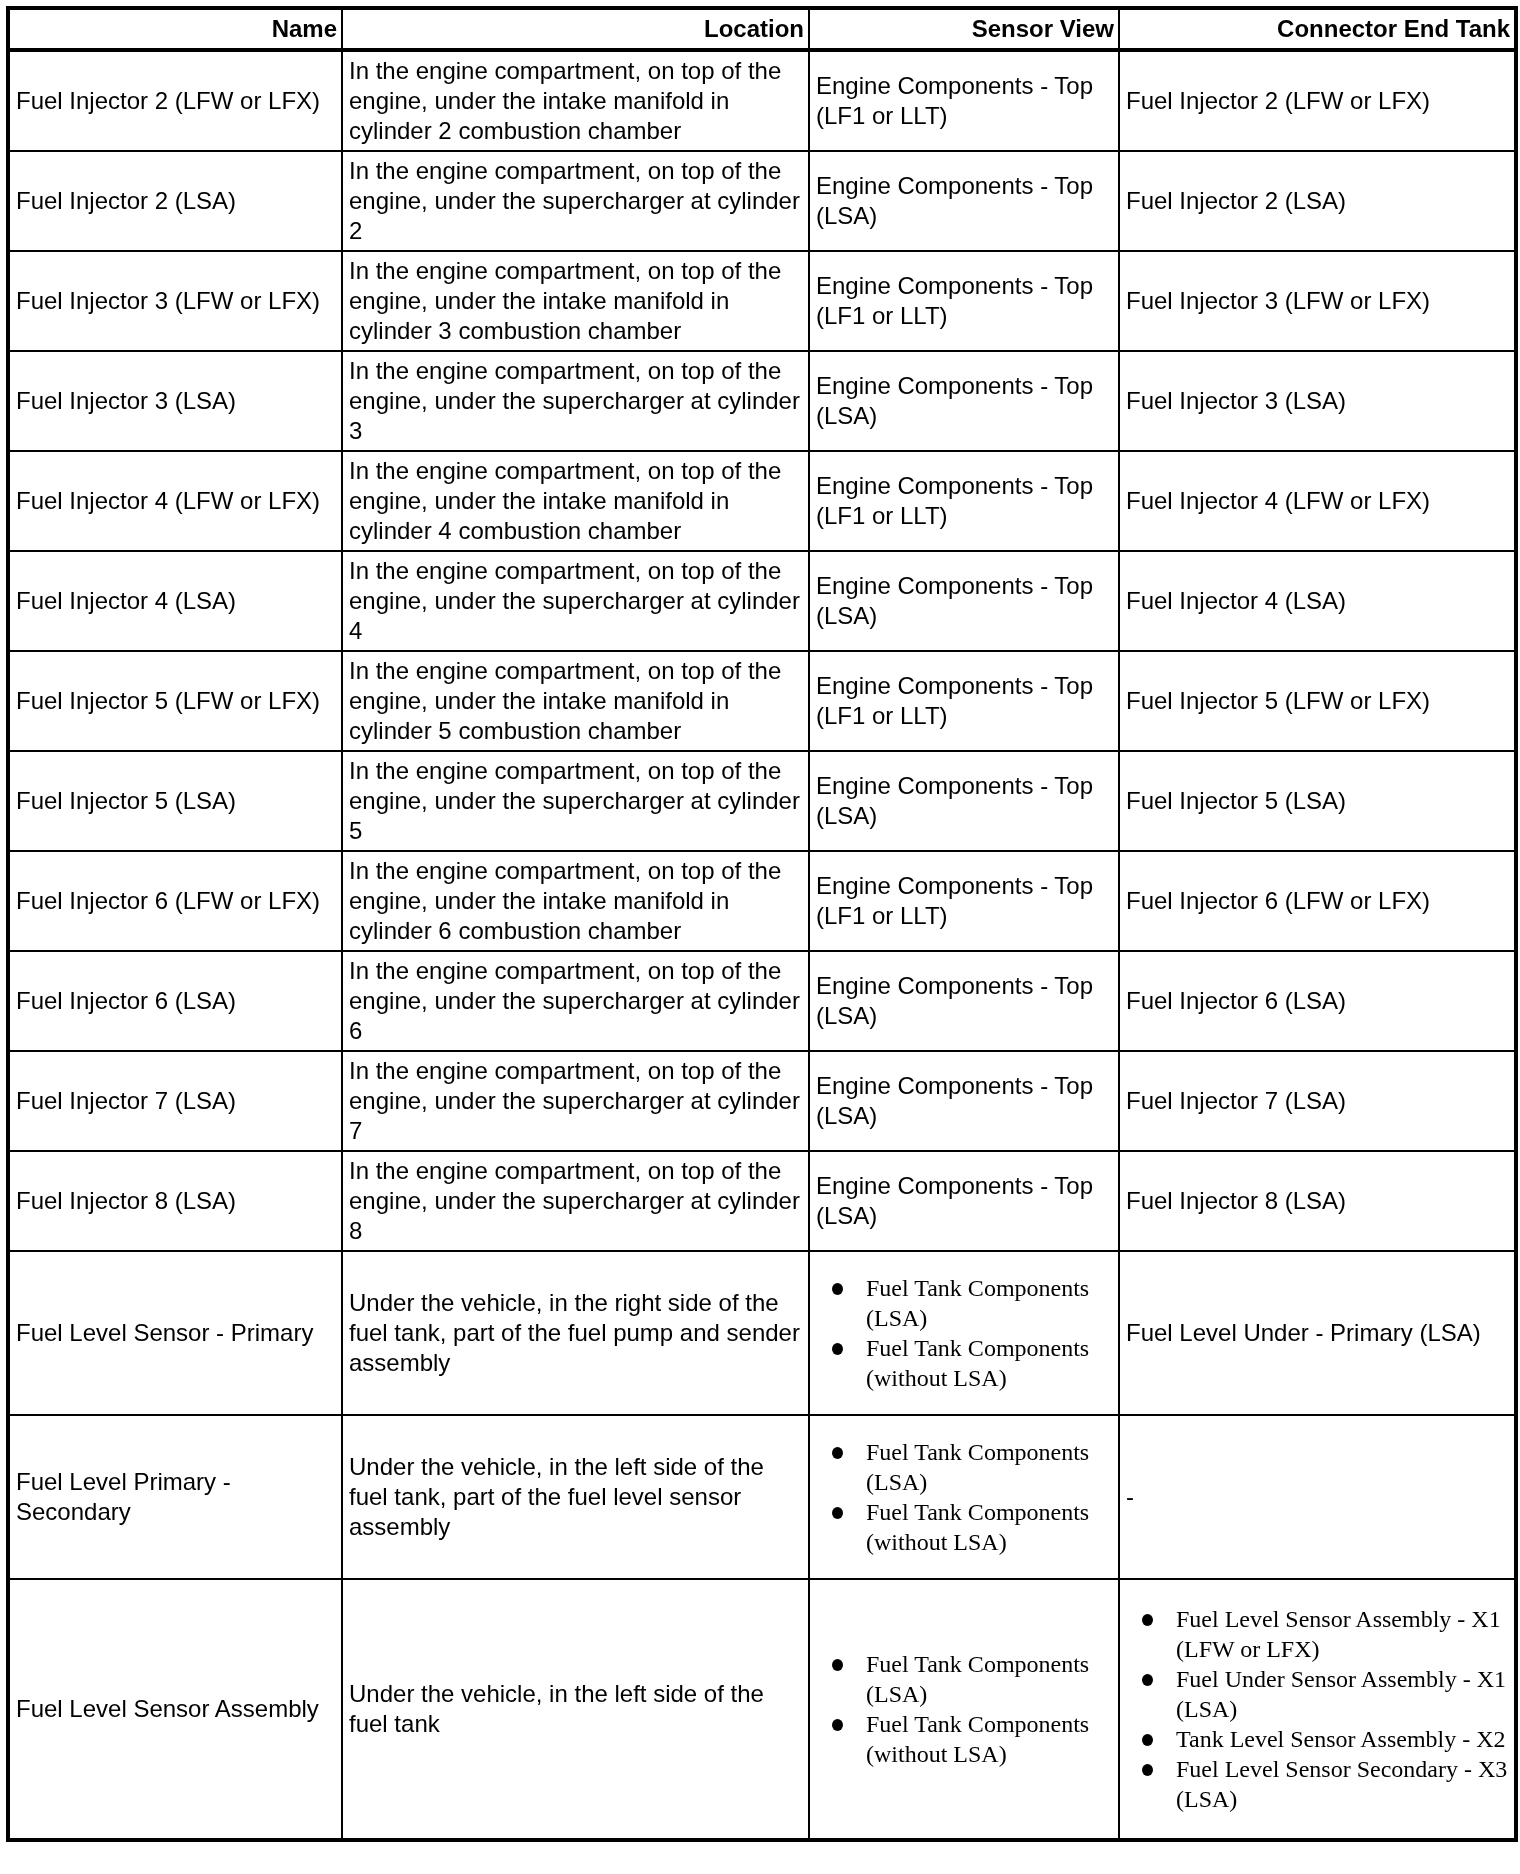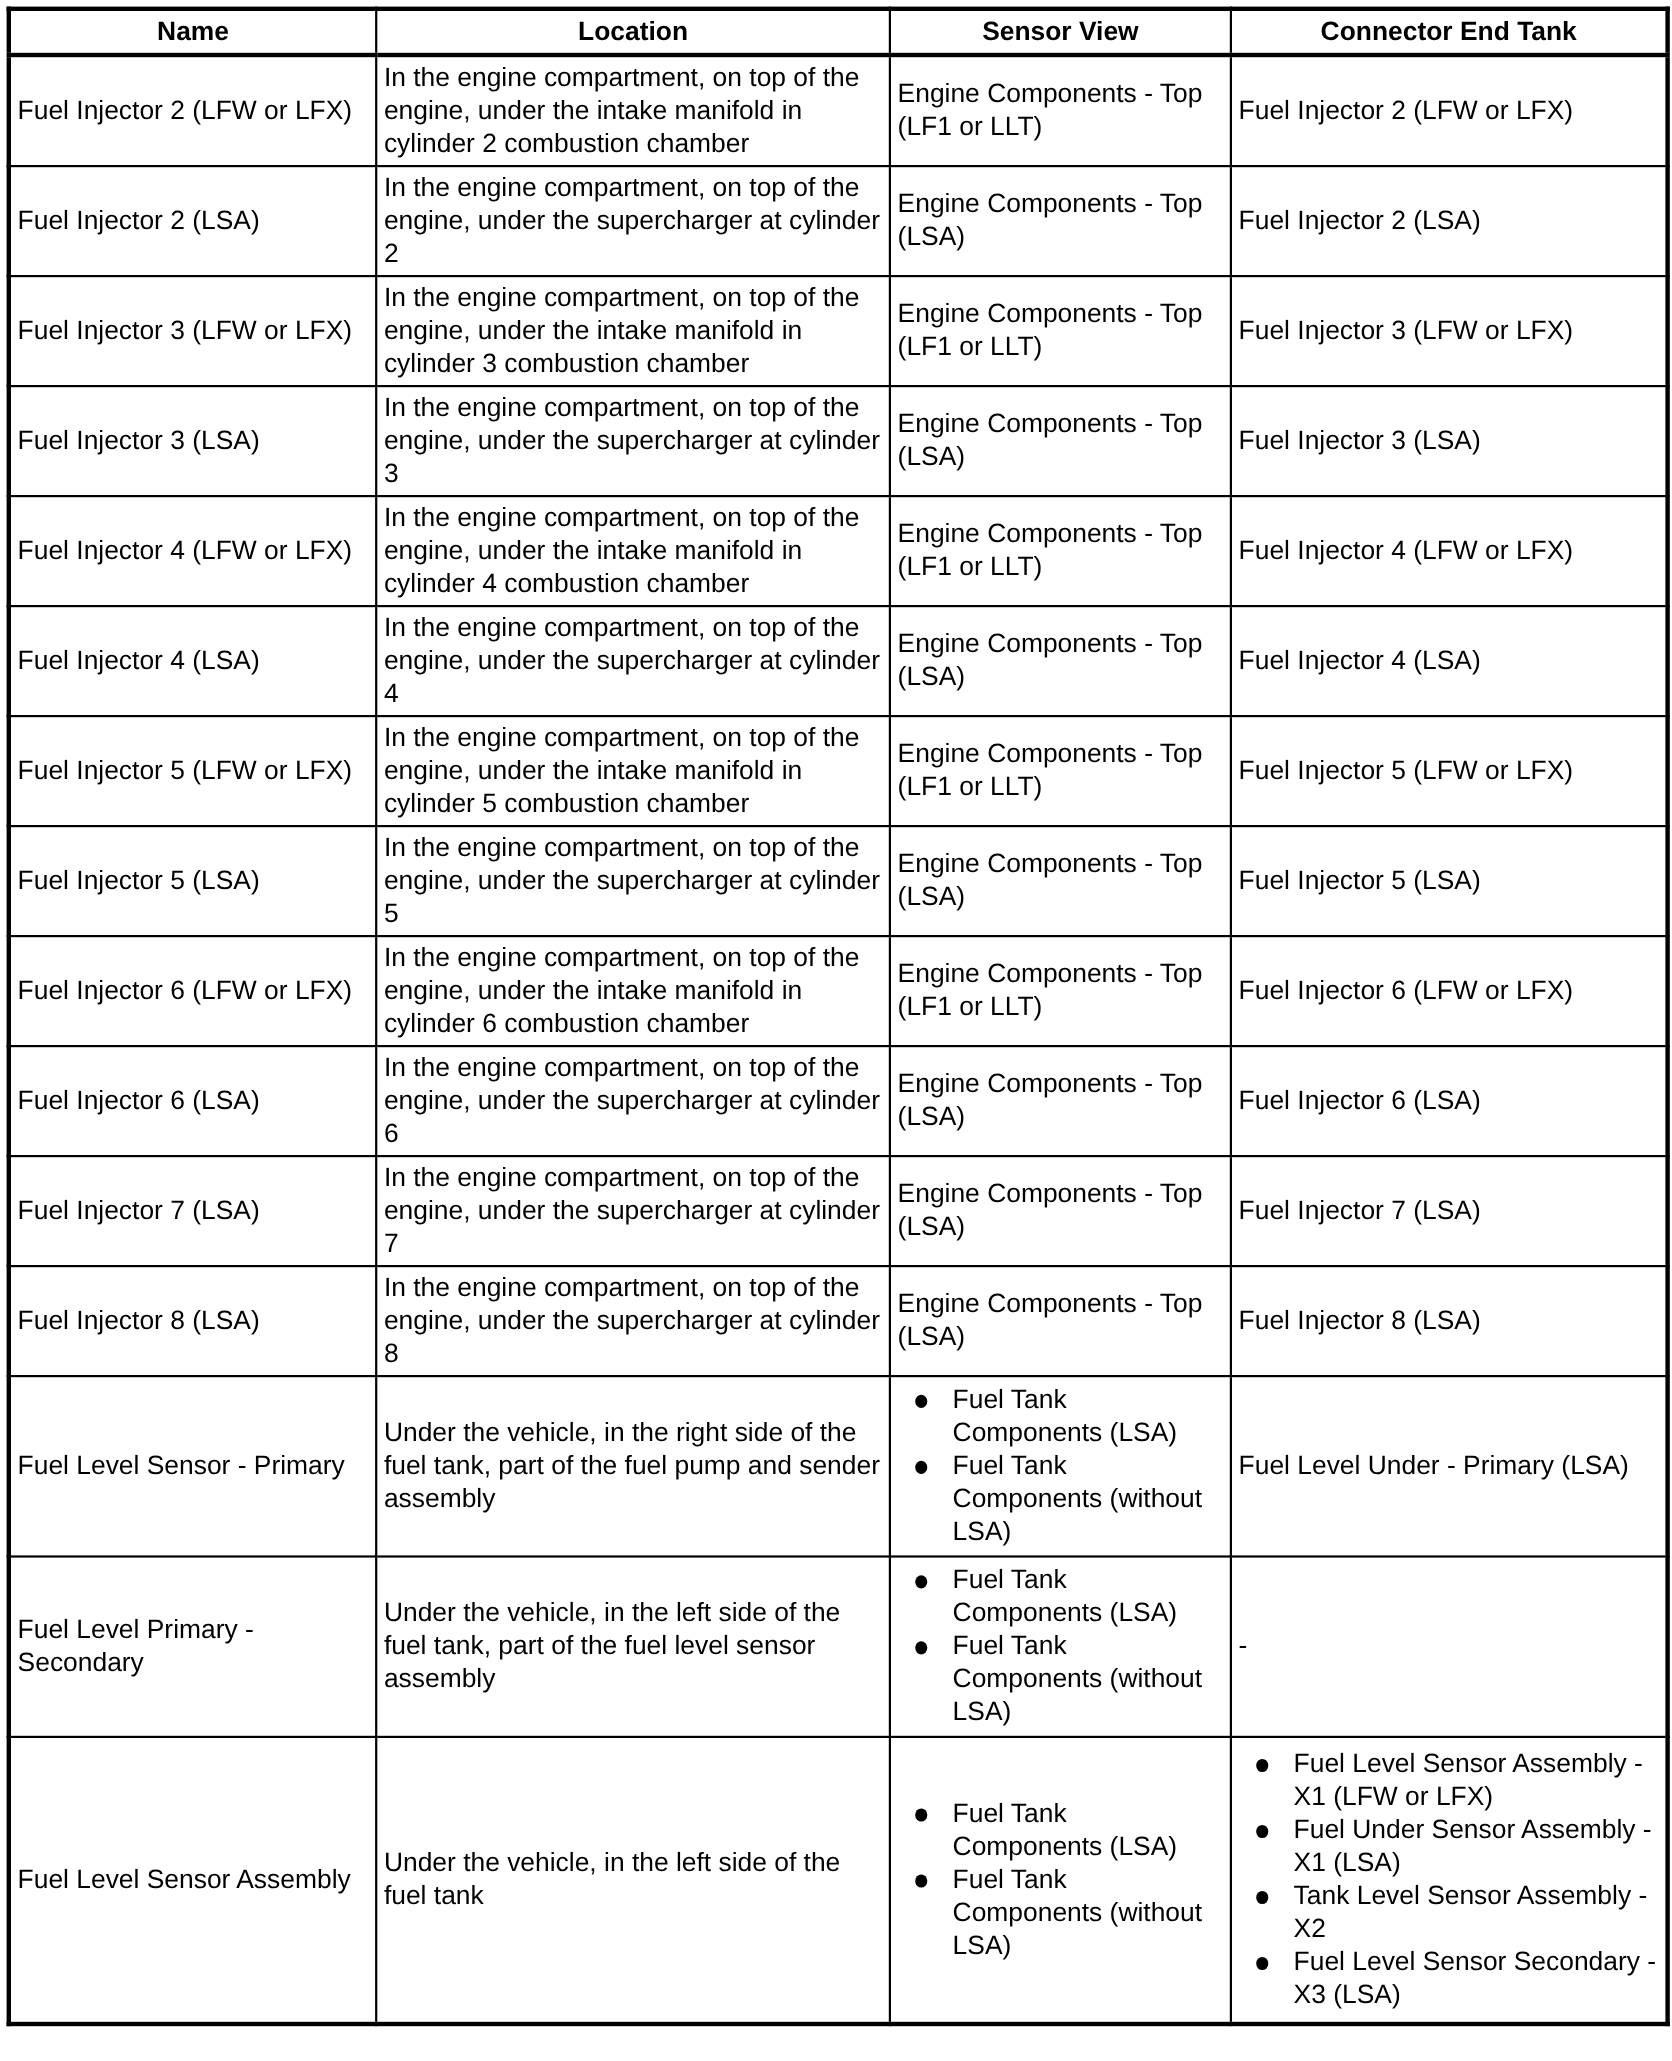--- a/index.html
+++ b/index.html
@@ -9,32 +9,32 @@
     width: 1508px; border-collapse: collapse;
     border: 4px solid #000; table-layout: fixed;
     font-size: 24px; line-height: 30px;
   }
   table.doc col.c1 { width: 334px; }
   table.doc col.c2 { width: 467px; }
   table.doc col.c3 { width: 310px; }
   table.doc col.c4 { width: 397px; }
   table.doc th {
     border: 2px solid #000; border-bottom: 4px solid #000;
-    font-weight: bold; text-align: center; height: 38px; padding: 0 4px;
+    font-weight: bold; text-align: right; height: 38px; padding: 0 4px;
     font-size: 24px;
   }
   table.doc td {
     border: 2px solid #000; vertical-align: middle; padding: 0 6px;
     text-align: left;
   }
   tr.std td { height: 98px; }
   tr.tall td { height: 162px; }
   tr.xtall td { height: 258px; }
   td.dash { text-align: center; }
-  ul.bl { list-style: none; margin: 0; padding: 0 0 0 16px; }
+  ul.bl { list-style: none; margin: 0; padding: 0 0 0 16px; font-family: Liberation Serif, serif; }
   ul.bl li { position: relative; padding-left: 34px; }
   ul.bl li::before {
     content: ""; position: absolute; left: 0; top: 10px;
     width: 11px; height: 12px; border-radius: 50%; background: #000;
   }
 </style>
 </head>
 <body>
 
 <table class="doc">

